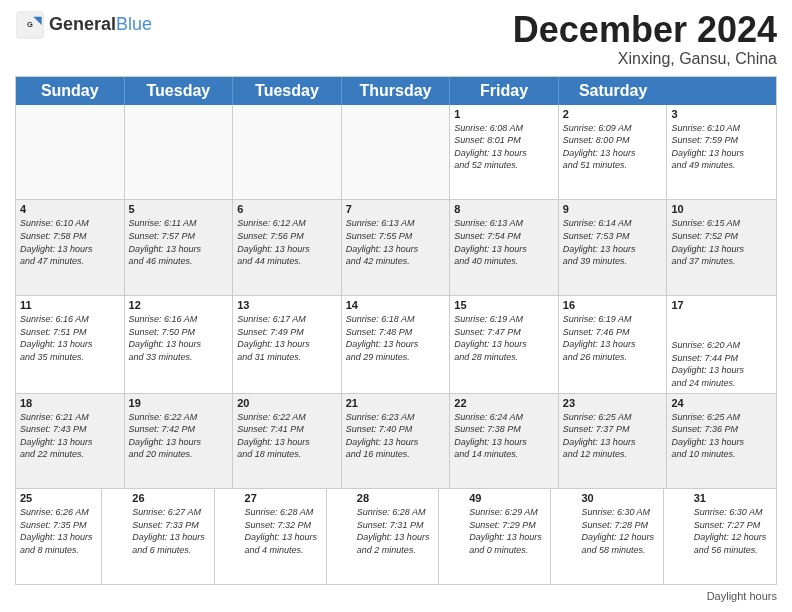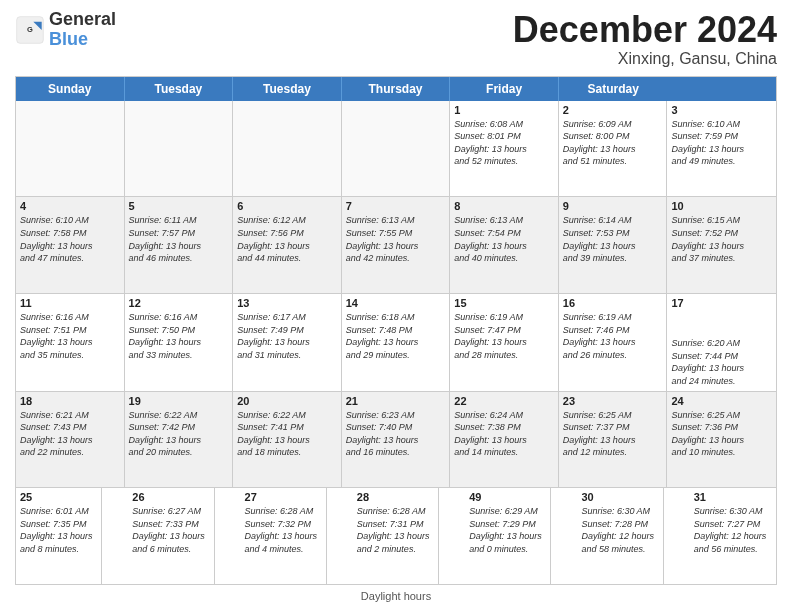--- a/index.html
+++ b/index.html
@@ -23,31 +23,30 @@
       align-items: flex-start;
       margin-bottom: 8px;
     }
     .logo {
       display: flex;
       align-items: center;
       gap: 4px;
     }
     .logo-text {
       display: flex;
-      flex-direction: column;
       line-height: 1.1;
     }
     .logo-text .general {
       font-size: 18px;
       font-weight: bold;
       color: #333;
     }
     .logo-text .blue {
       font-size: 18px;
-      font-weight: bold;
+      font-weight: normal;
       color: #4a90d9;
     }
     .logo-icon {
       width: 30px;
       height: 30px;
     }
     .title-block {
       text-align: right;
     }
     .title-block .month-year {
@@ -66,21 +65,21 @@
       flex-direction: column;
       border: 1px solid #ccc;
     }
     .cal-header {
       display: grid;
       grid-template-columns: repeat(7, 1fr);
       background: #3a7abf;
     }
     .cal-header-cell {
       color: #fff;
-      font-size: 12px;
+      font-size: 16px;
       font-weight: bold;
       text-align: center;
       padding: 5px 2px;
       border-right: 1px solid #5a9ad9;
     }
     .cal-header-cell:last-child { border-right: none; }
     .cal-body {
       flex: 1;
       display: flex;
       flex-direction: column;
@@ -114,21 +113,21 @@
     .cell-text {
       font-size: 9px;
       line-height: 1.4;
       color: #333;
       font-style: italic;
     }
     .footer {
       margin-top: 5px;
       font-size: 11px;
       color: #555;
-      text-align: center;
+      text-align: right;
     }
   </style>
 </head>
 <body>
 
 <div class="page">
   <div class="header">
     <div class="logo">
       <svg class="logo-icon" viewBox="0 0 36 36">
         <rect x="2" y="2" width="32" height="32" rx="4" fill="#f0f0f0" stroke="#ccc" stroke-width="0.5"></rect>
@@ -332,21 +331,21 @@
             <span class="day-num">24</span>
             <div class="cell-text" style="white-space: pre-line;">Sunrise: 6:25 AM
 Sunset: 7:36 PM
 Daylight: 13 hours
 and 10 minutes.</div>
           </div>
         </div>
         <div class="cal-row">
           <div class="cal-cell">
             <span class="day-num">25</span>
-            <div class="cell-text" style="white-space: pre-line;">Sunrise: 6:01 AM
+            <div class="cell-text" style="white-space: pre-line;">Sunrise: 6:26 AM
 Sunset: 7:35 PM
 Daylight: 13 hours
 and 8 minutes.</div>
           </div>
           <div class="cal-cell">
             <span class="day-num">26</span>
             <div class="cell-text" style="white-space: pre-line;">Sunrise: 6:27 AM
 Sunset: 7:33 PM
 Daylight: 13 hours
 and 6 minutes.</div>

